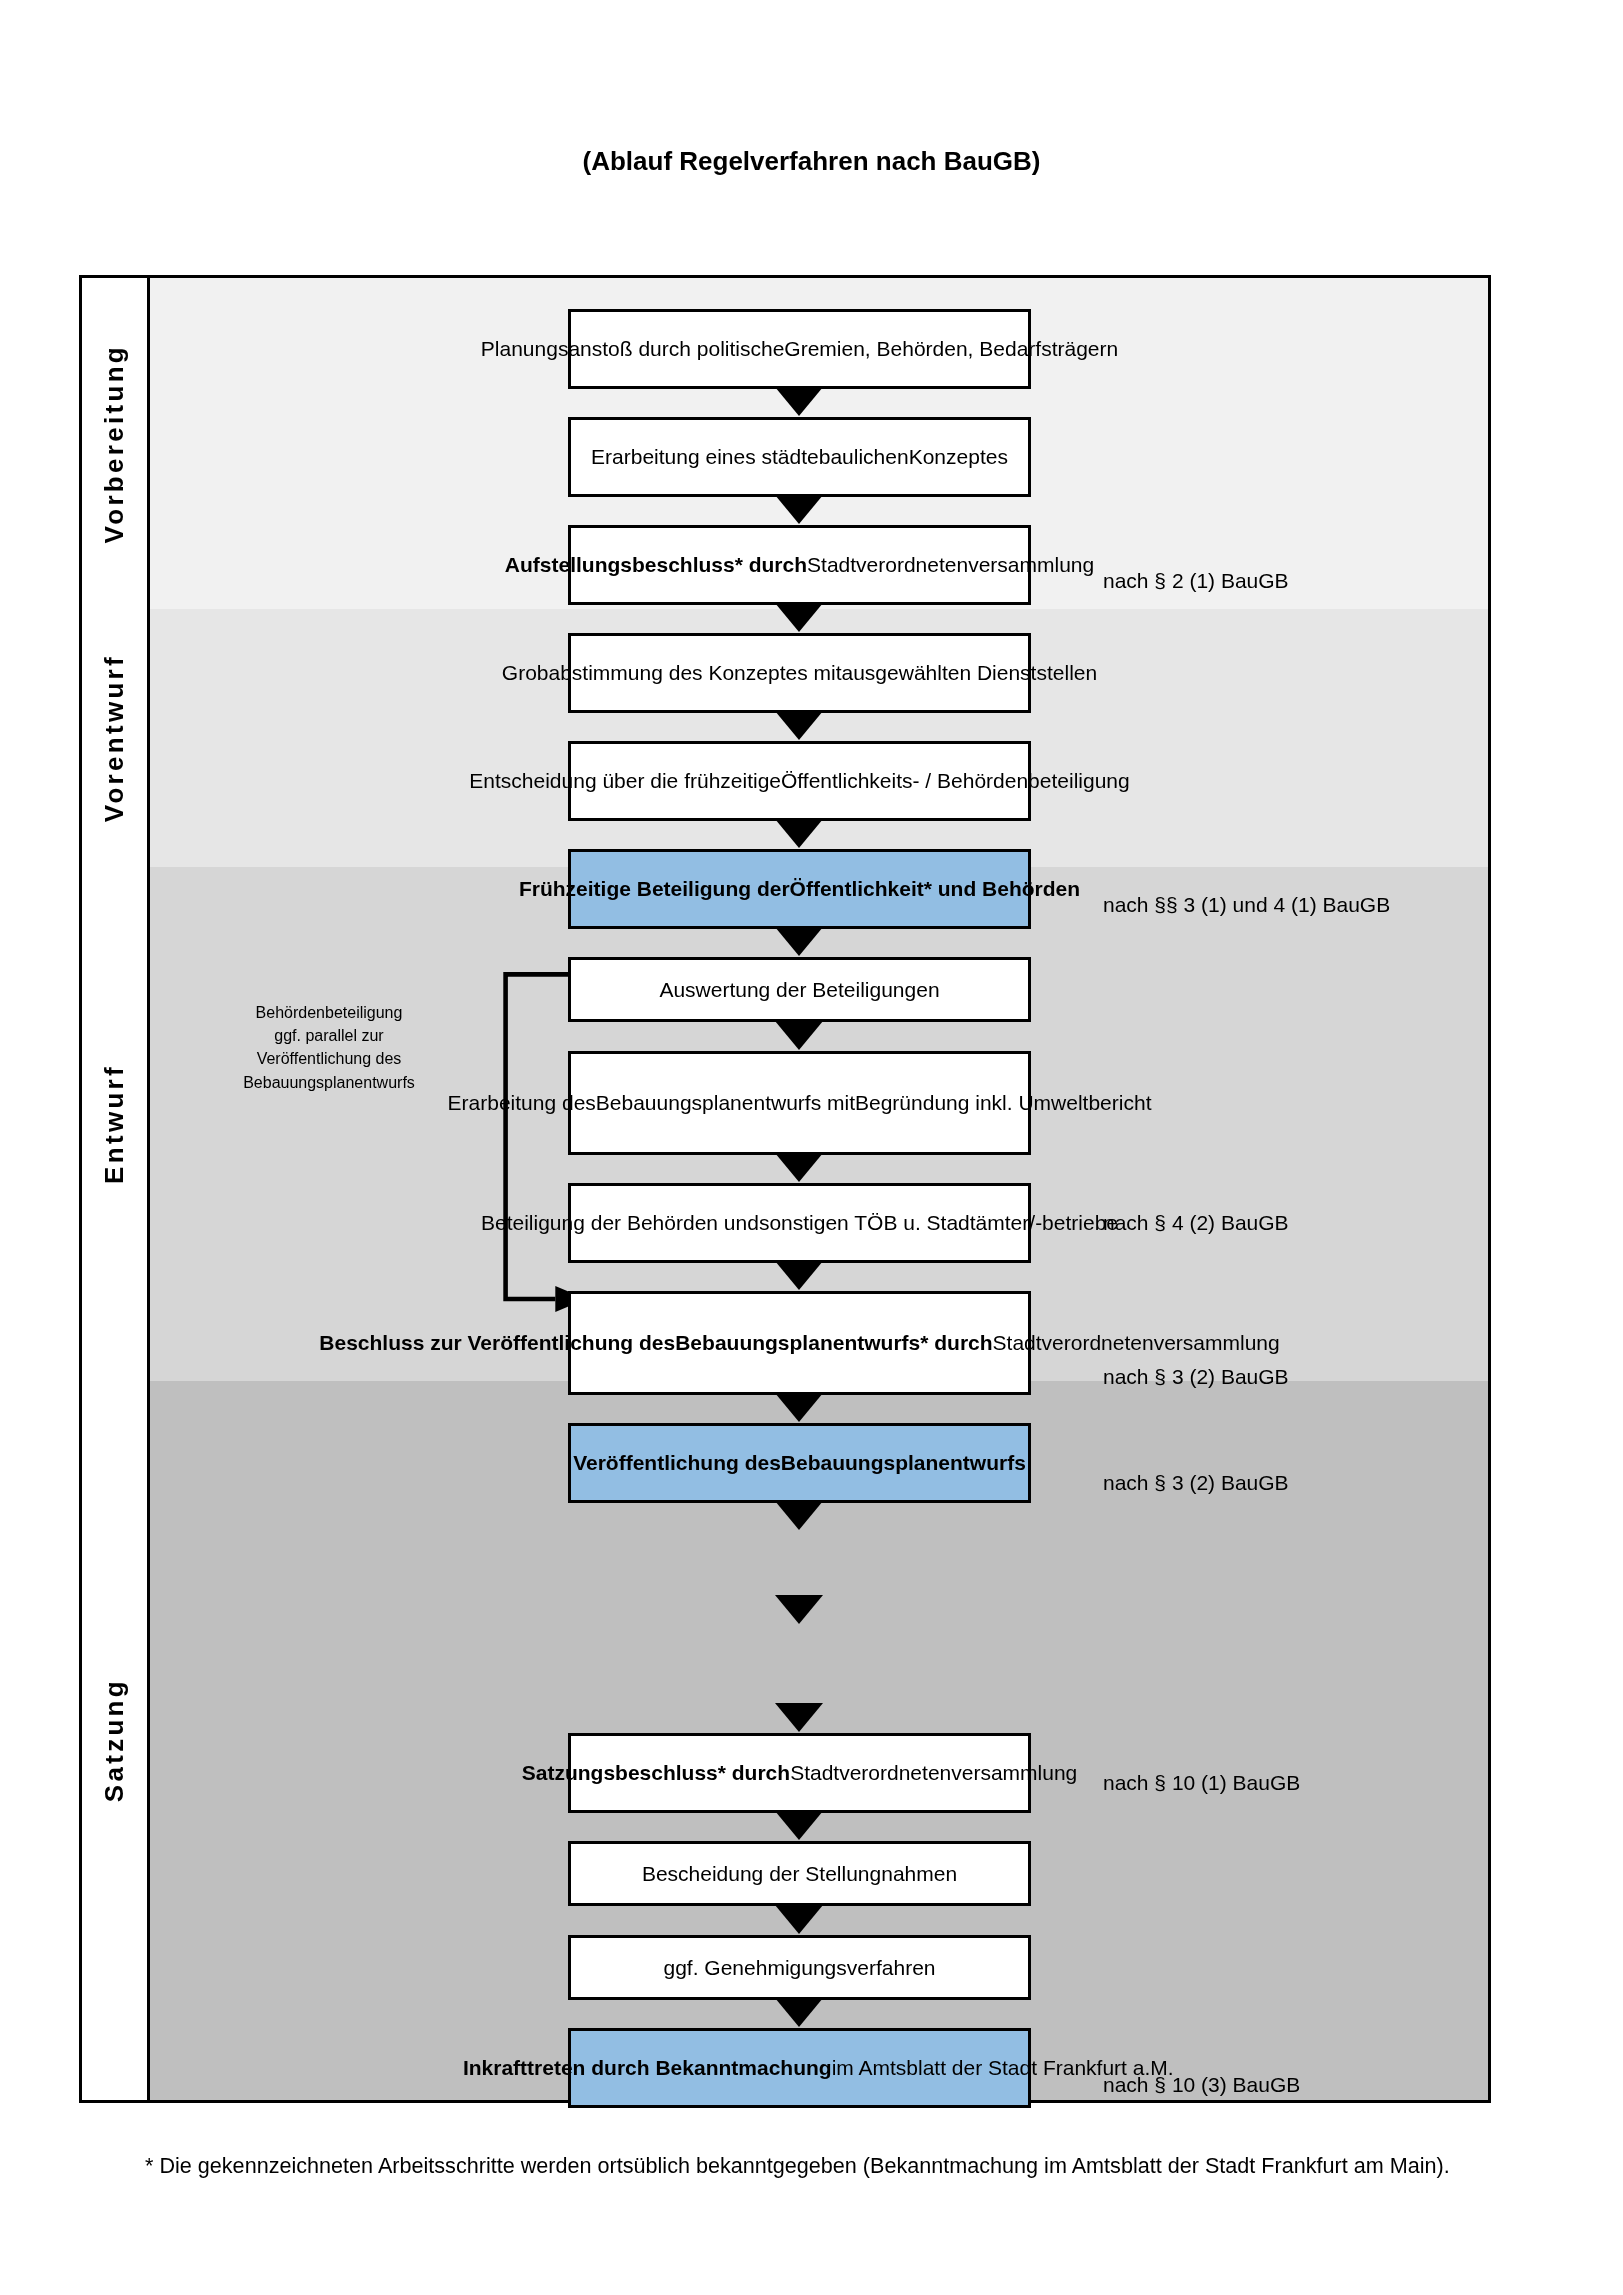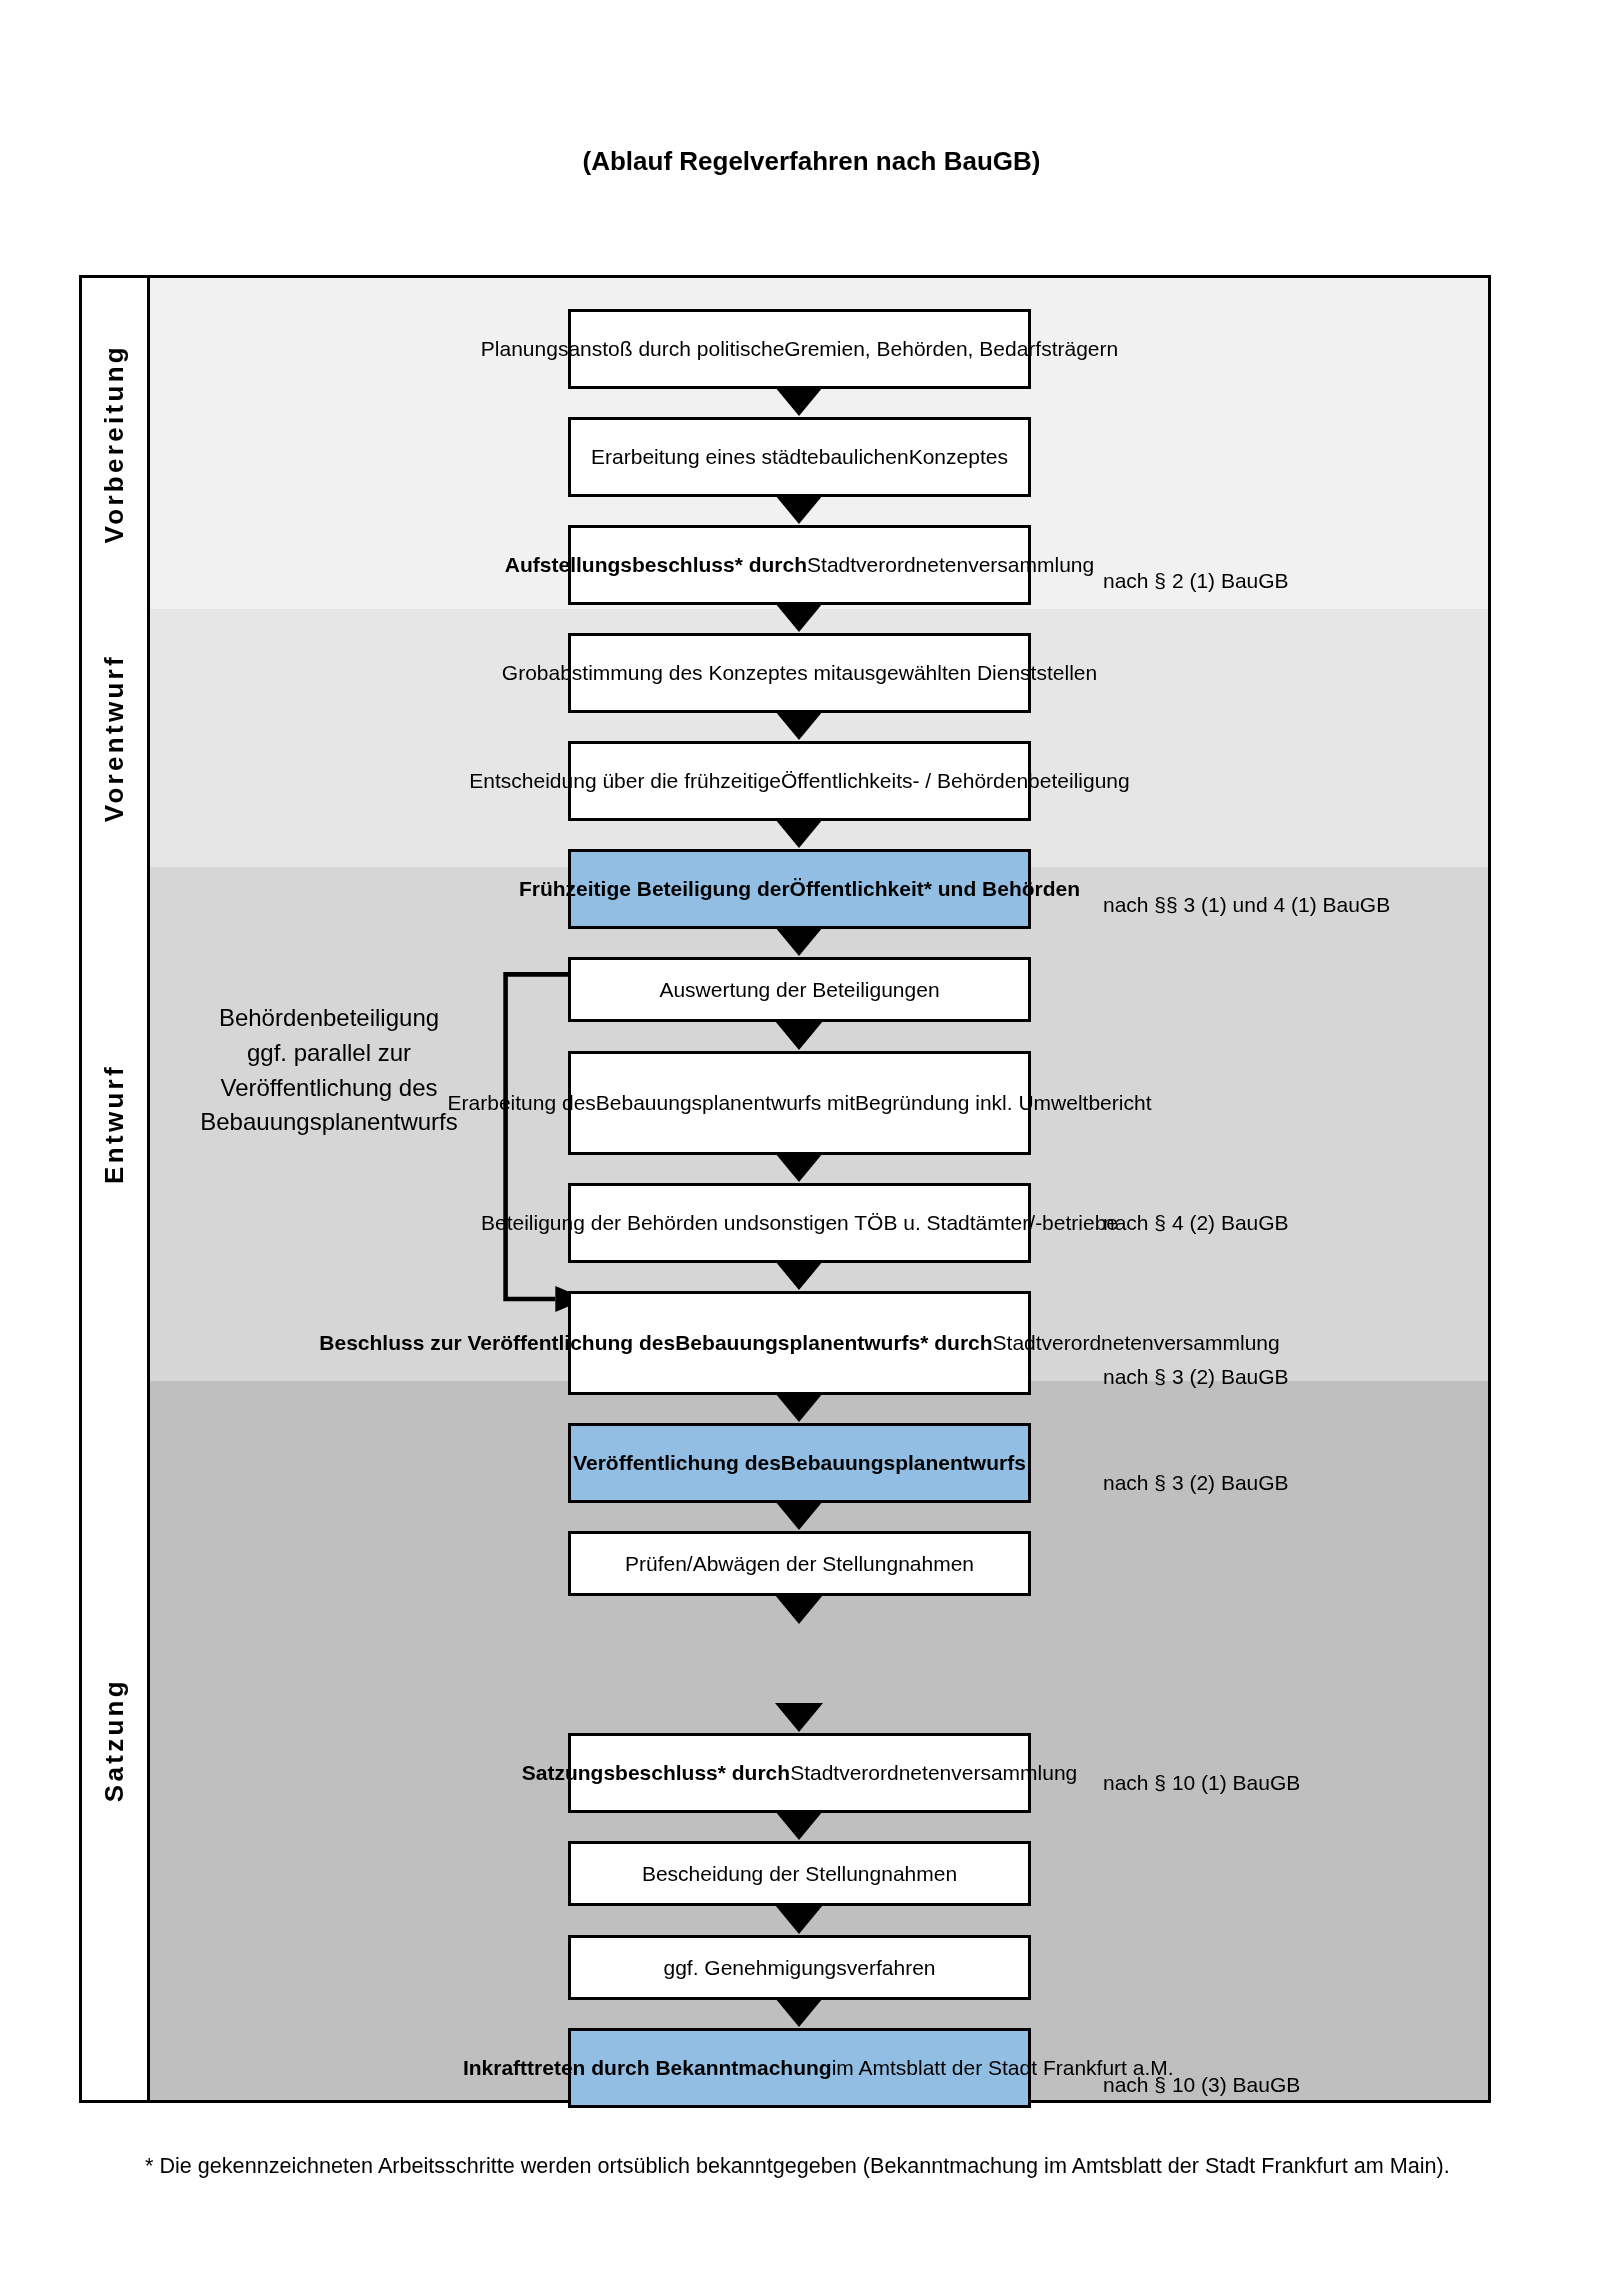--- a/index.html
+++ b/index.html
@@ -124,21 +124,21 @@
   .sidenote {
     position: absolute;
     font-size: 21px;
     white-space: nowrap;
   }
 
   
   #entwurf-note {
     position: absolute;
     text-align: center;
-    font-size: 24px;
+    font-size: 16px;
     line-height: 1.45;
     width: 288px;
   }
 
   
   #connector { position: absolute; left: 0; top: 0; }
 
   
   #footnote {
     position: absolute;
@@ -261,23 +261,20 @@
     <span class="ln">Stadtverordnetenversammlung</span>
   </div>
   <div class="chev" style="left:693px;top:1115px;"></div>
 
   <div class="pbox blue" style="left:486px;top:1145px;width:463px;height:80px;">
     <span class="ln b">Veröffentlichung des</span>
     <span class="ln b">Bebauungsplanentwurfs</span>
   </div>
   <div class="chev" style="left:693px;top:1223px;"></div>
 
-  <div class="pbox" style="left:486px;top:1253px;width:463px;height:65px;">
-    <span class="ln">Prüfen/Abwägen der Stellungnahmen</span>
-  </div>
   <div class="chev" style="left:693px;top:1317px;"></div>
 
   <div class="chev" style="left:693px;top:1425px;"></div>
 
   <div class="pbox" style="left:486px;top:1455px;width:463px;height:80px;">
     <span class="ln b">Satzungsbeschluss* durch</span>
     <span class="ln">Stadtverordnetenversammlung</span>
   </div>
   <div class="chev" style="left:693px;top:1533px;"></div>
 

